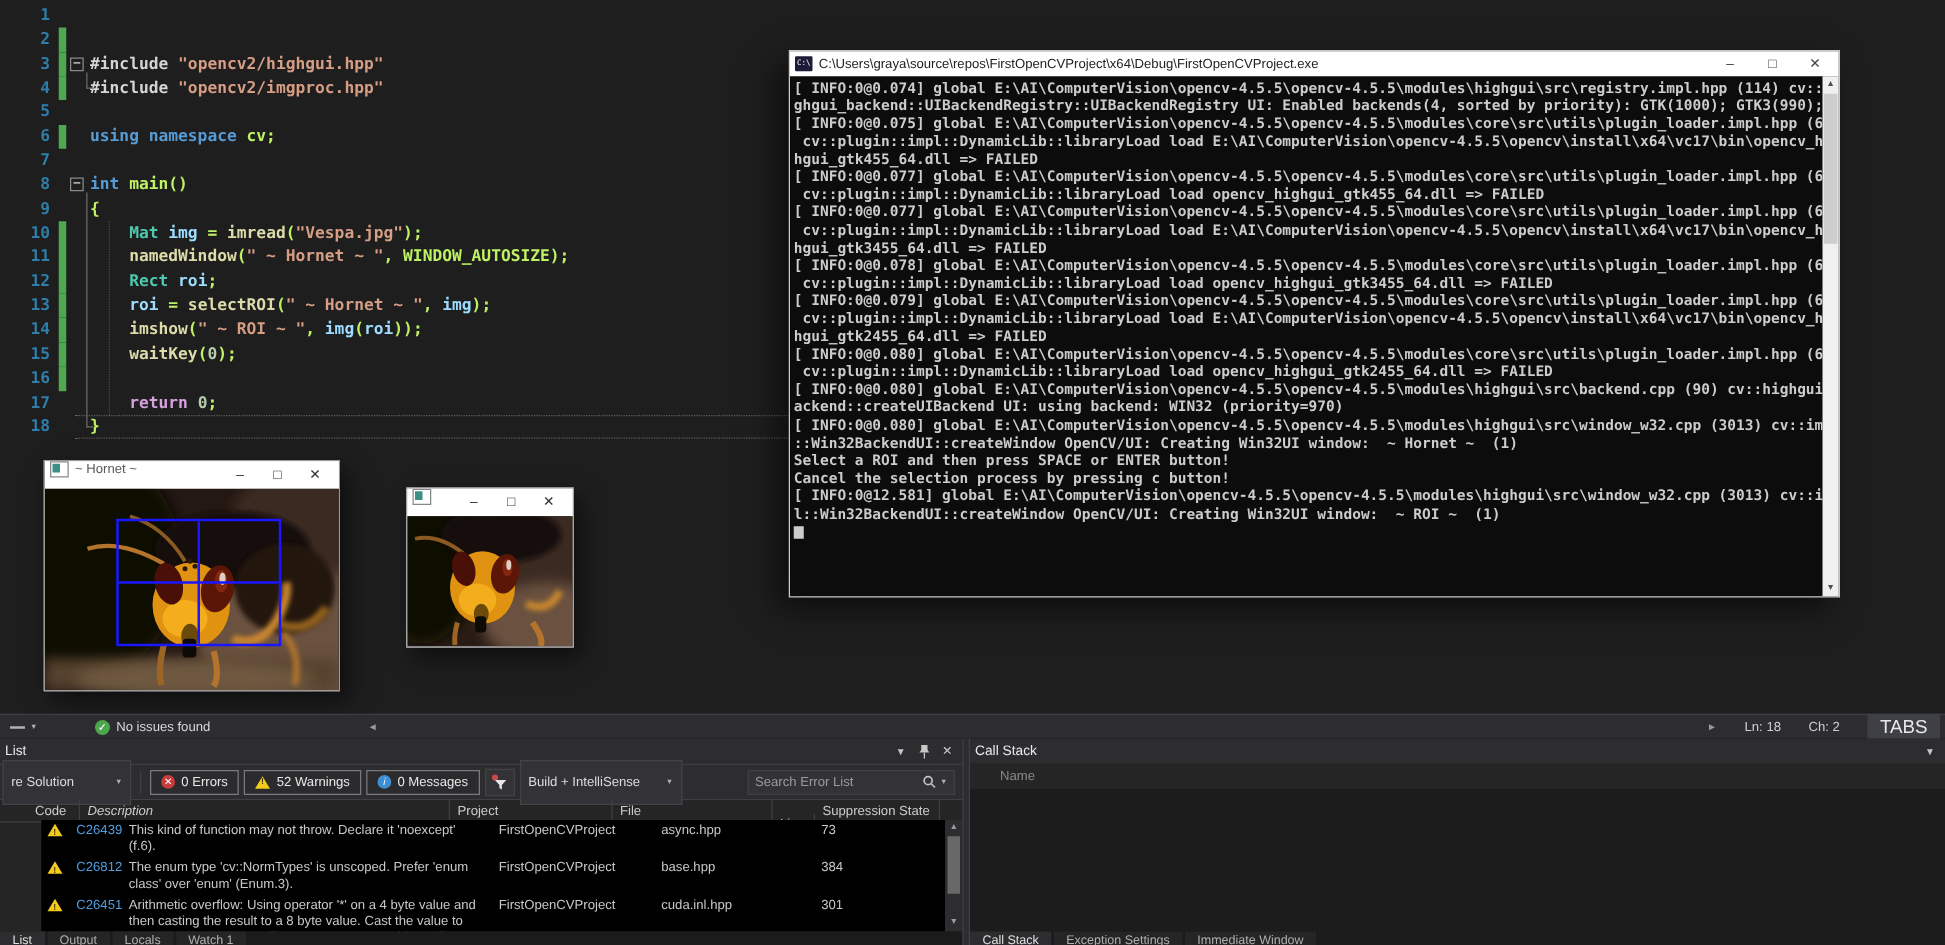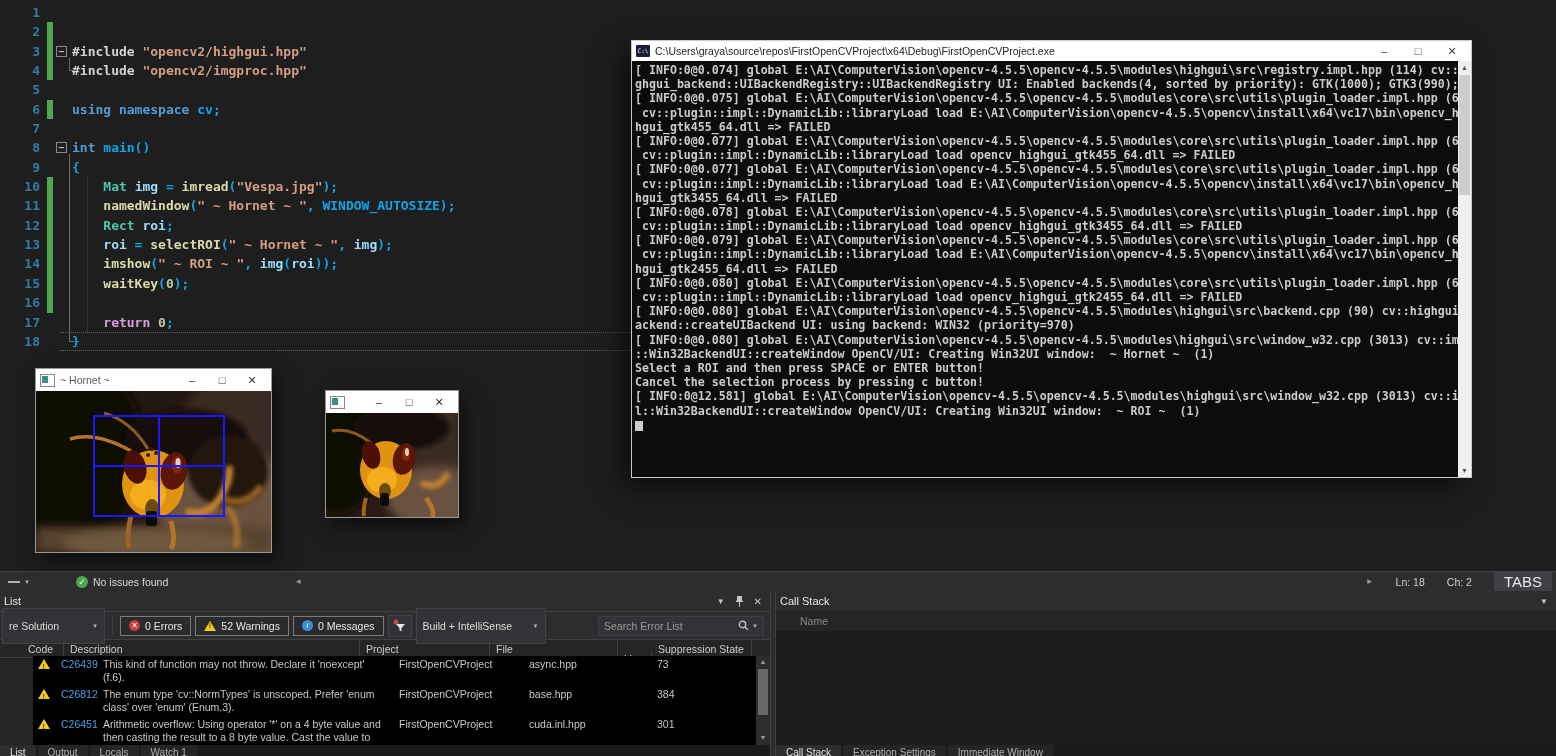--- a/index.html
+++ b/index.html
@@ -11,21 +11,21 @@
   .code-row{display:flex;height:19.35px;line-height:19.35px;position:relative;
             font-family:"DejaVu Sans Mono","Liberation Mono",monospace;font-size:13px;font-weight:600;}
   .ln{width:40px;text-align:right;color:#2f7da8;flex:none;font-weight:600;}
   .bar-col{width:14px;flex:none;position:relative;}
   .bar-col .bar{position:absolute;left:7px;top:0;width:6px;height:100%;background:#4fa84f;}
   .fold-col{width:18px;flex:none;position:relative;}
   .fold-box{position:absolute;left:2px;top:4px;width:11px;height:11px;border:1px solid #8a8a8a;
             background:#1e1e1e;color:#c8c8c8;font-size:9px;line-height:9px;text-align:center;box-sizing:border-box;}
   .code-text{white-space:pre;color:#dcdcdc;}
   .c-pp{color:#d4d4d4}.c-str{color:#d69d85}.c-kw{color:#569cd6}.c-type{color:#4ec9b0}
-  .c-var{color:#9cdcfe}.c-fn{color:#dcdcaa}.c-ctrl{color:#d8a0df}.c-num{color:#b5cea8}.c-plain{color:#0ea5e9}
+  .c-var{color:#9cdcfe}.c-fn{color:#dcdcaa}.c-ctrl{color:#d8a0df}.c-num{color:#b5cea8}.c-plain{color:#bef264}
   .fold-line{position:absolute;width:1px;background:#6a6a6a;left:69px;}
   .fold-line::after{content:"";position:absolute;bottom:0;left:0;width:6px;height:1px;background:#6a6a6a;}
   .guide-line{position:absolute;width:0;border-left:1px dotted #4a4a4a;left:87px;}
   .scope-row::before,.scope-row::after{content:"";position:absolute;left:60px;right:0;border-top:1px dotted #5f5f5f;}
   .scope-row::before{top:0}.scope-row::after{bottom:0}
   
   .console-window{position:absolute;left:631px;top:40px;width:841px;height:438px;
       border:1px solid #c9c9c9;box-sizing:border-box;box-shadow:-10px 10px 24px rgba(0,0,0,.55);background:#0c0c0c;}
   .console-titlebar{height:20px;background:#ffffff;display:flex;align-items:center;padding:0 2px 0 4px;}
   .cmd-icon{width:14px;height:12px;background:#1b1b3a;color:#fff;font-size:6px;line-height:12px;
@@ -37,21 +37,21 @@
             font-size:11.6px;color:#cccccc;white-space:pre;font-weight:600;}
   .con-cursor{width:8px;height:10px;background:#cccccc;margin-top:3px;}
   .console-scrollbar{position:absolute;top:20px;right:0;bottom:0;width:13px;background:#f0f0f0;}
   .console-scrollbar .arr{position:absolute;left:0;width:13px;height:13px;color:#505050;font-size:7px;
        line-height:13px;text-align:center;}
   .console-scrollbar .arr.up{top:0}.console-scrollbar .arr.down{bottom:0}
   .console-scrollbar .thumb{position:absolute;left:1px;width:11px;top:14px;height:120px;background:#cdcdcd;}
   
   .cv-window{position:absolute;background:#fff;border:1px solid #9a9a9a;box-sizing:content-box;
              box-shadow:6px 8px 18px rgba(0,0,0,.55);}
-  .cv-titlebar{height:22px;background:#ffffff;display:flex;align-items:center;padding:0 4px;}
+  .cv-titlebar{height:22px;background:#ffffff;display:flex;align-items:flex-start;padding:0 4px;}
   .cv-icon{width:13px;height:11px;border:1px solid #888;background:#fff;margin-right:5px;flex:none;position:relative;}
   .cv-icon::after{content:"";position:absolute;left:1px;top:1px;width:6px;height:7px;background:#3d8f86;}
   .cv-title{font-size:10.5px;color:#5a5a5a;flex:1;white-space:nowrap;}
   .cv-btn{width:30px;text-align:center;color:#333;font-size:11px;line-height:22px;flex:none;}
   .cv-image{position:relative;overflow:hidden;background:#241812;}
   .roi-rect{position:absolute;border:2px solid #1a16ff;}
   .roi-rect .vline{position:absolute;top:0;bottom:0;left:50%;width:2px;margin-left:-1px;background:#1a16ff;}
   .roi-rect .hline{position:absolute;left:0;right:0;top:50%;height:2px;margin-top:-1px;background:#1a16ff;}
   
   .status-strip{position:absolute;left:0;top:571px;width:1556px;height:20px;background:#2d2d30;
@@ -458,21 +458,21 @@
           <svg width="11" height="11" viewBox="0 0 11 11">
             <circle cx="4.5" cy="4.5" r="3.2" fill="none" stroke="#c0c0c0" stroke-width="1.4"></circle>
             <line x1="7" y1="7" x2="10" y2="10" stroke="#c0c0c0" stroke-width="1.4"></line>
           </svg>
           <span style="font-size:6px;color:#b0b0b0;margin-left:3px">▼</span>
         </div>
       </div>
       <div class="el-header" id="el-header">
           <div class="hcell" style="width: 22px; border-right: none;"></div>
           <div class="hcell" style="width: 42px;">Code</div>
-          <div class="hcell" style="width: 296px;">Description</div>
+          <div class="hcell" style="width: 296px; font-style: italic;">Description</div>
           <div class="hcell" style="width: 130px;">Project</div>
           <div class="hcell" style="width: 128px;">File</div>
           <div class="hcell" style="width: 34px; margin-top: 21px;">Line</div>
           <div class="hcell" style="width: 100px;">Suppression State</div>
         </div>
       <div class="el-rows" id="el-rows">
           <div class="el-row">
             <div class="el-cell w-icon">
               <span class="warn-tri"></span>
             </div>

